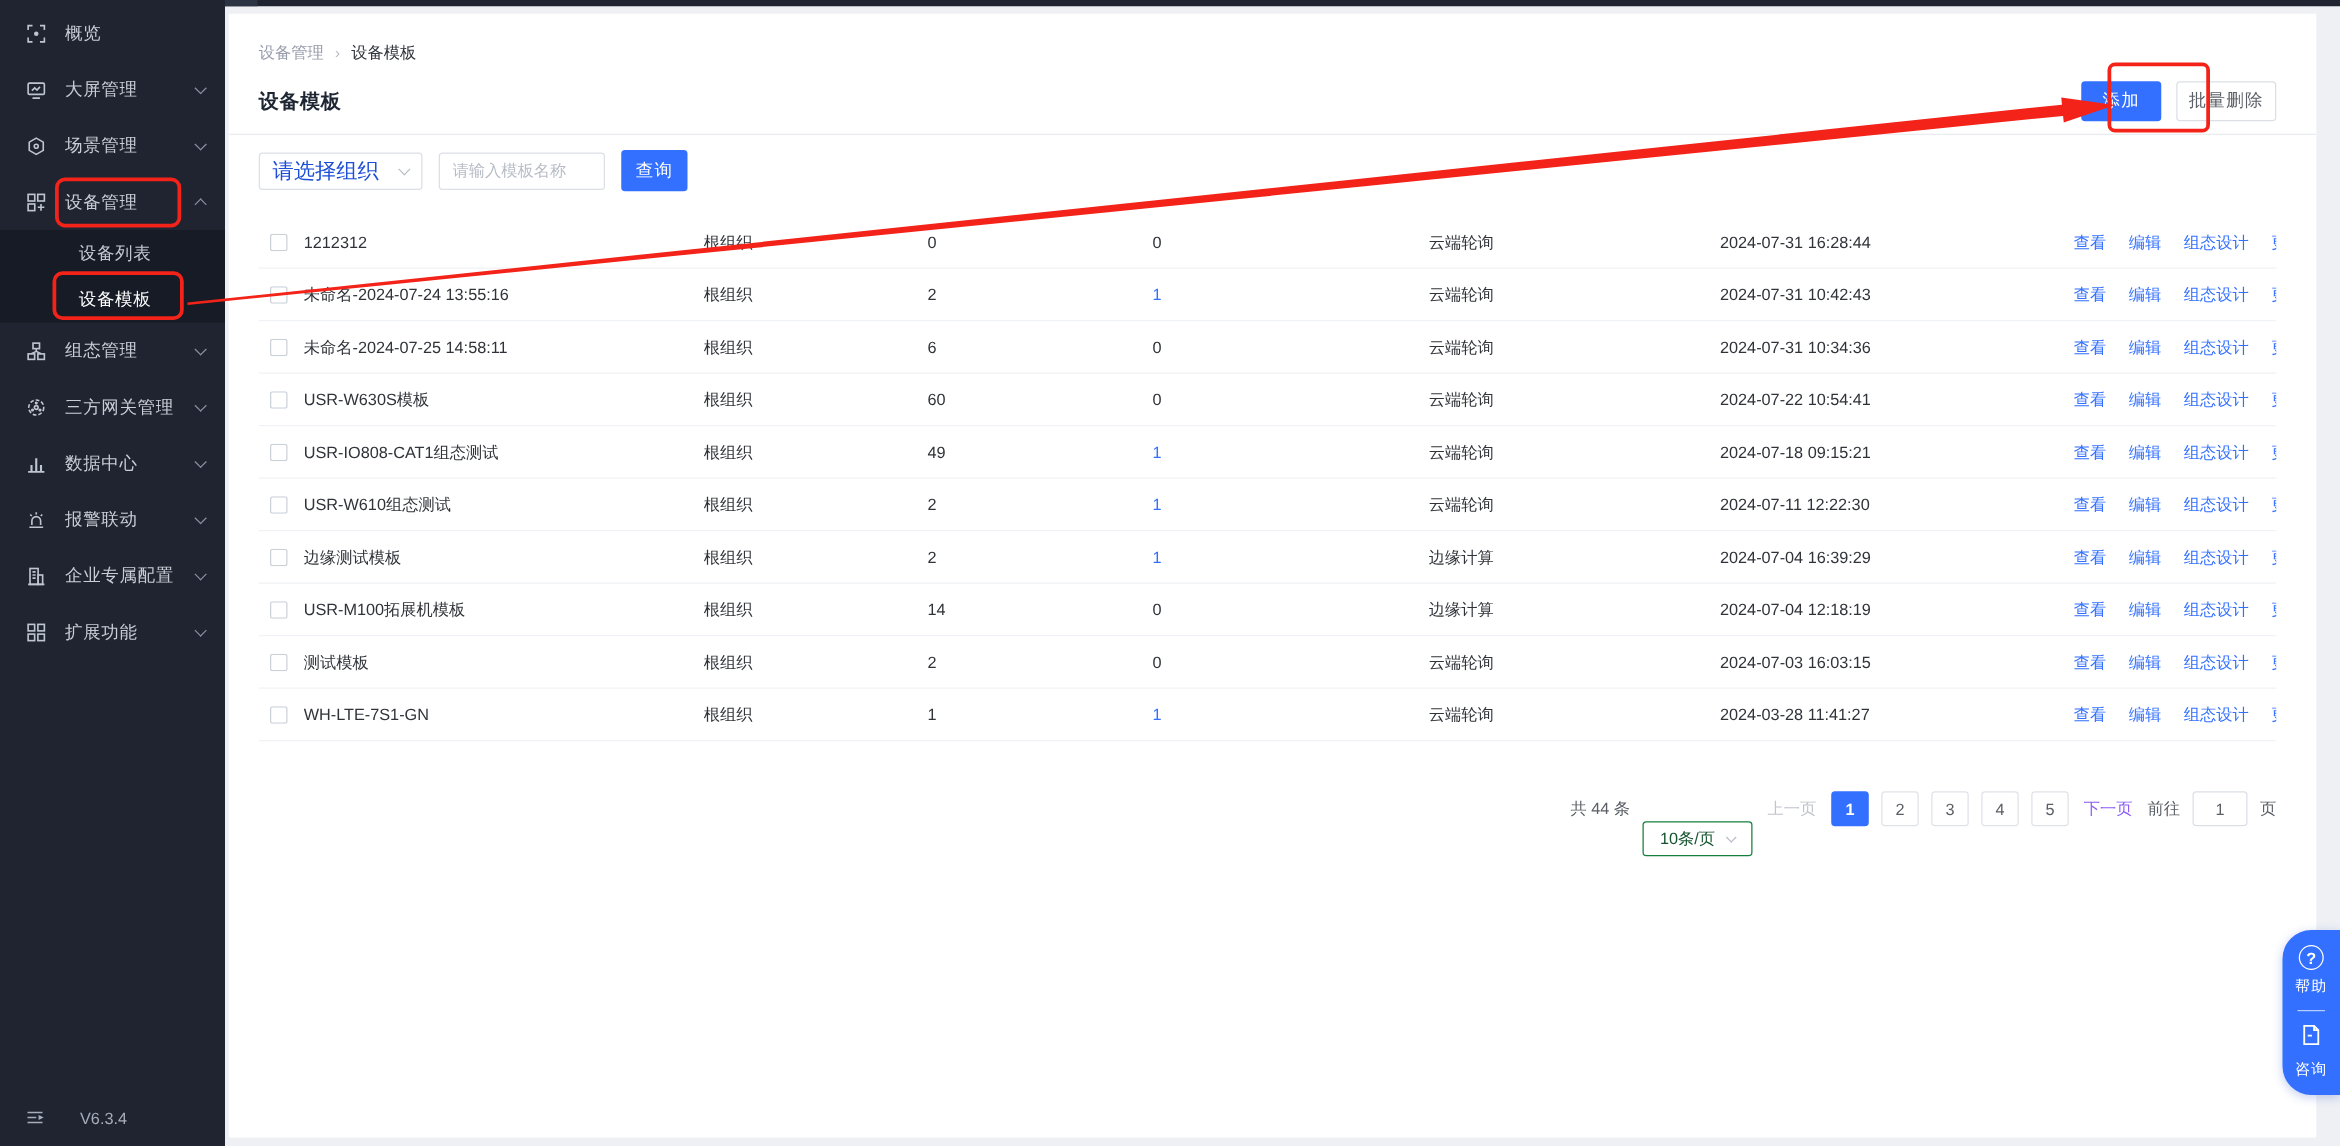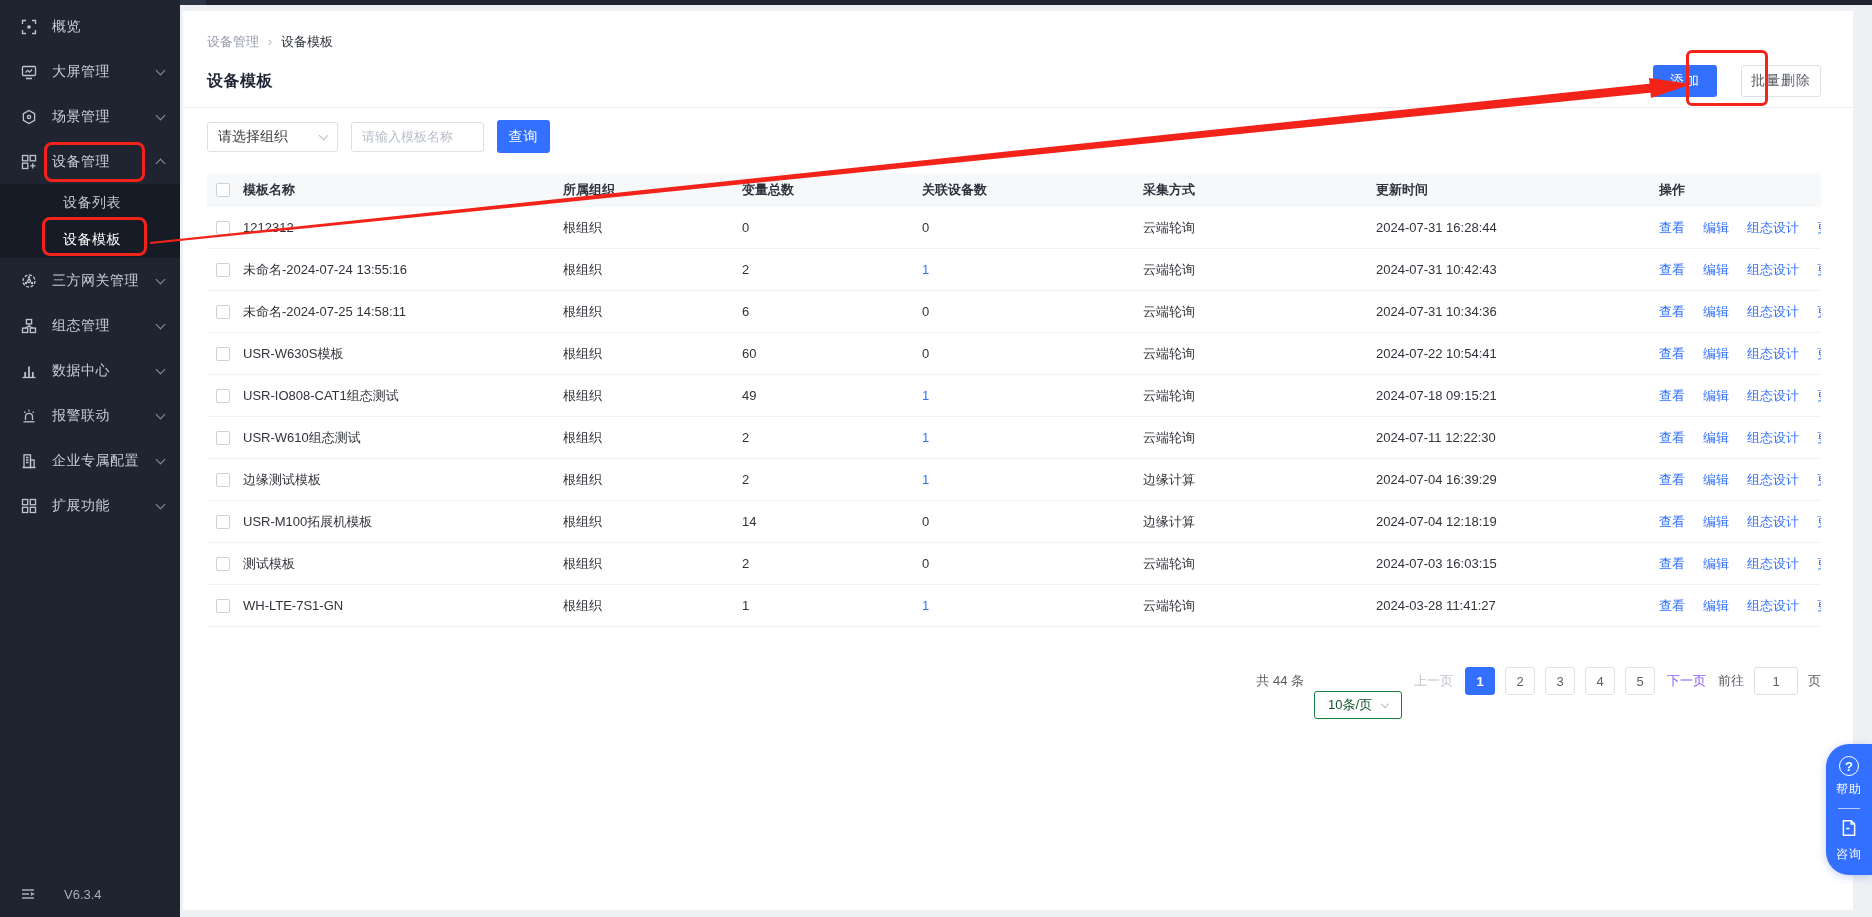--- a/index.html
+++ b/index.html
@@ -26,29 +26,29 @@
   .topstrip .tab-blip{position:absolute;left:0;top:0;width:26px;height:5px;background:#2c3342;}
   .card{position:absolute;left:3px;top:11px;width:1670px;height:899px;background:#ffffff;padding:22px 32px 0 24px;}
 
   .breadcrumb{display:flex;align-items:center;font-size:13px;height:18px;}
   .crumb-parent{color:#979cab;cursor:pointer;}
   .crumb-sep{color:#b6bac4;margin:0 9px;font-size:12px;}
   .crumb-current{color:#2e323a;}
 
   .header-row{margin-top:12px;height:36px;display:flex;align-items:center;justify-content:space-between;}
   .page-title{font-size:16px;font-weight:bold;color:#1f2633;letter-spacing:.5px;}
-  .header-buttons{display:flex;align-items:center;gap:24px;}
+  .header-buttons{display:flex;align-items:center;gap:12px;}
   .btn{border:none;border-radius:3px;font-size:14px;height:32px;cursor:pointer;letter-spacing:1px;}
   .btn-primary{background:#3370ff;color:#fff;width:64px;}
   .btn-plain{background:#fff;color:#5a5f66;border:1px solid #dcdfe6;width:80px;}
 
   .divider{border-bottom:1px solid #e9ecf0;margin:8px -32px 0 -24px;}
 
   .filters{margin-top:12px;display:flex;align-items:center;gap:13px;}
-  .select-box{width:131px;height:30px;border:1px solid #dcdfe6;border-radius:3px;display:flex;align-items:center;justify-content:space-between;padding:0 10px;color:#404040;font-size:14px;cursor:pointer;}
+  .select-box{width:131px;height:30px;border:1px solid #dcdfe6;border-radius:3px;display:flex;align-items:center;justify-content:space-between;padding:0 10px;color:#1d4ed8;font-size:17px;cursor:pointer;}
   .select-box .chev{border-color:#b8bdc7;}
   .text-input{width:133px;height:30px;border:1px solid #dcdfe6;border-radius:3px;padding:0 10px;font-size:13px;color:#333;}
   .text-input::placeholder{color:#b8bdc7;}
   .btn-search{width:53px;height:33px;}
 
   
   .table{margin-top:20px;}
   .thead{display:flex;align-items:center;height:34px;background:#f7f8fa;font-size:13px;font-weight:bold;color:#2e323a;}
   .trow{display:flex;align-items:center;height:42px;border-bottom:1px solid #f0f2f5;font-size:13px;color:#303339;}
   .col{padding-right:10px;white-space:nowrap;overflow:hidden;}
@@ -147,41 +147,41 @@
         </div>
         <div class="submenu-item active">
           <span>设备模板</span>
         </div>
       </div>
 
 
       <div class="nav-item">
         <span class="nicon">
           <svg width="16" height="16" viewBox="0 0 16 16" fill="none" stroke="currentColor" stroke-width="1.3">
+              <rect x="5.4" y="1.5" width="5.2" height="4.4"></rect>
+              <rect x="1.5" y="10.1" width="5.2" height="4.4"></rect>
+              <rect x="9.3" y="10.1" width="5.2" height="4.4"></rect>
+              <path d="M8 5.9v2.2M8 8.1L4.1 10M8 8.1l3.9 1.9"></path>
+            </svg>
+        </span>
+        <span class="nlabel">组态管理</span>
+        <span class="chev"></span>
+      </div>
+
+      <div class="nav-item">
+        <span class="nicon">
+          <svg width="16" height="16" viewBox="0 0 16 16" fill="none" stroke="currentColor" stroke-width="1.3">
               <circle cx="8" cy="8" r="6" stroke-dasharray="3 1.6"></circle>
               <circle cx="8" cy="8" r="1.5"></circle>
               <circle cx="8" cy="4.4" r=".6" fill="currentColor"></circle>
               <circle cx="5" cy="10" r=".6" fill="currentColor"></circle>
               <circle cx="11" cy="10" r=".6" fill="currentColor"></circle>
             </svg>
         </span>
         <span class="nlabel">三方网关管理</span>
-        <span class="chev"></span>
-      </div>
-
-      <div class="nav-item">
-        <span class="nicon">
-          <svg width="16" height="16" viewBox="0 0 16 16" fill="none" stroke="currentColor" stroke-width="1.3">
-              <rect x="5.4" y="1.5" width="5.2" height="4.4"></rect>
-              <rect x="1.5" y="10.1" width="5.2" height="4.4"></rect>
-              <rect x="9.3" y="10.1" width="5.2" height="4.4"></rect>
-              <path d="M8 5.9v2.2M8 8.1L4.1 10M8 8.1l3.9 1.9"></path>
-            </svg>
-        </span>
-        <span class="nlabel">组态管理</span>
         <span class="chev"></span>
       </div>
 
       <div class="nav-item">
         <span class="nicon">
           <svg width="16" height="16" viewBox="0 0 16 16" fill="none" stroke="currentColor" stroke-width="1.3">
               <path d="M1.5 14.5h13"></path>
               <path d="M4.2 14v-5M8 14V3.5M11.8 14V9" stroke-width="1.7"></path>
             </svg>
         </span>
@@ -266,32 +266,20 @@
       <div class="filters">
         <div class="select-box">
           <span>请选择组织</span>
           <span class="chev"></span>
         </div>
         <input class="text-input" placeholder="请输入模板名称" style="">
         <button class="btn btn-primary btn-search">查询</button>
       </div>
 
       <div class="table">
-        <div class="thead">
-          <div class="col c-check">
-              <span class="checkbox"></span>
-            </div>
-          <div class="col c-name">模板名称</div>
-          <div class="col c-org">所属组织</div>
-          <div class="col c-vars">变量总数</div>
-          <div class="col c-devices">关联设备数</div>
-          <div class="col c-method">采集方式</div>
-          <div class="col c-update">更新时间</div>
-          <div class="col c-ops">操作</div>
-        </div>
 
           <div class="trow">
             <div class="col c-check">
               <span class="checkbox"></span>
             </div>
             <div class="col c-name">1212312</div>
             <div class="col c-org">根组织</div>
             <div class="col c-vars">0</div>
             <div class="col c-devices"><span>0</span></div>
             <div class="col c-method">云端轮询</div>

